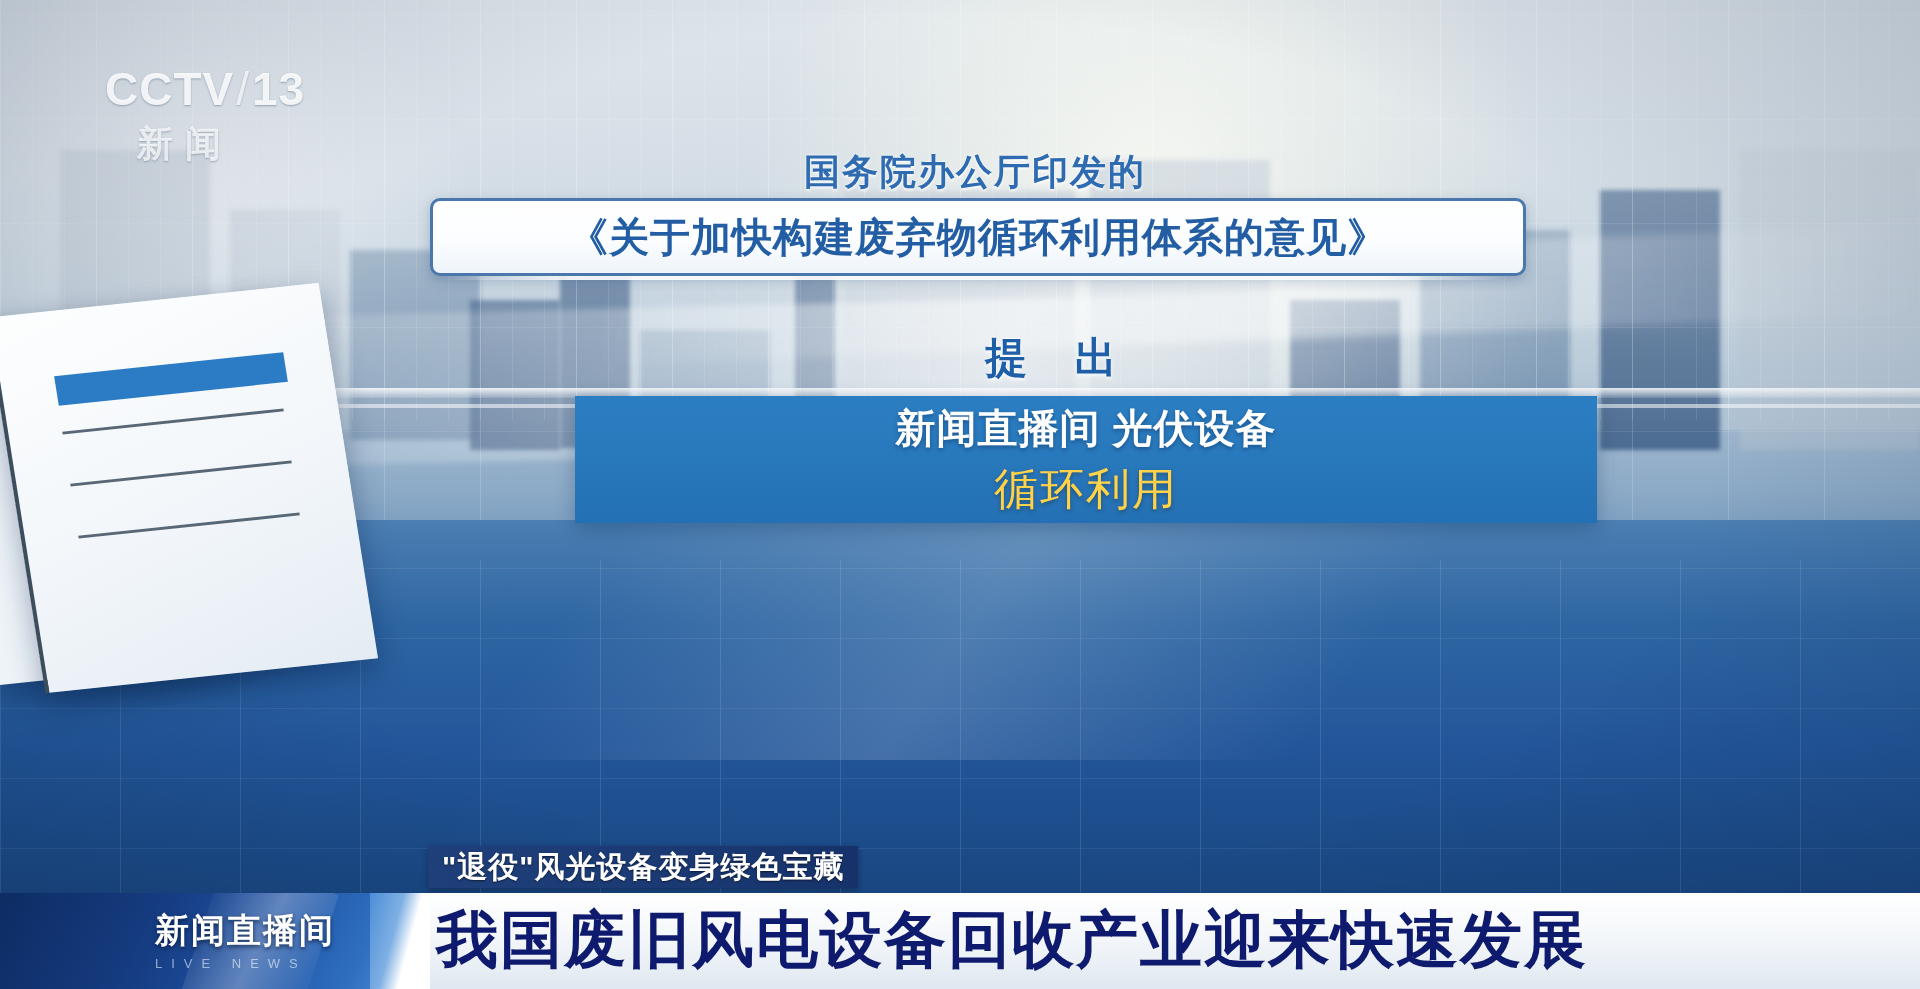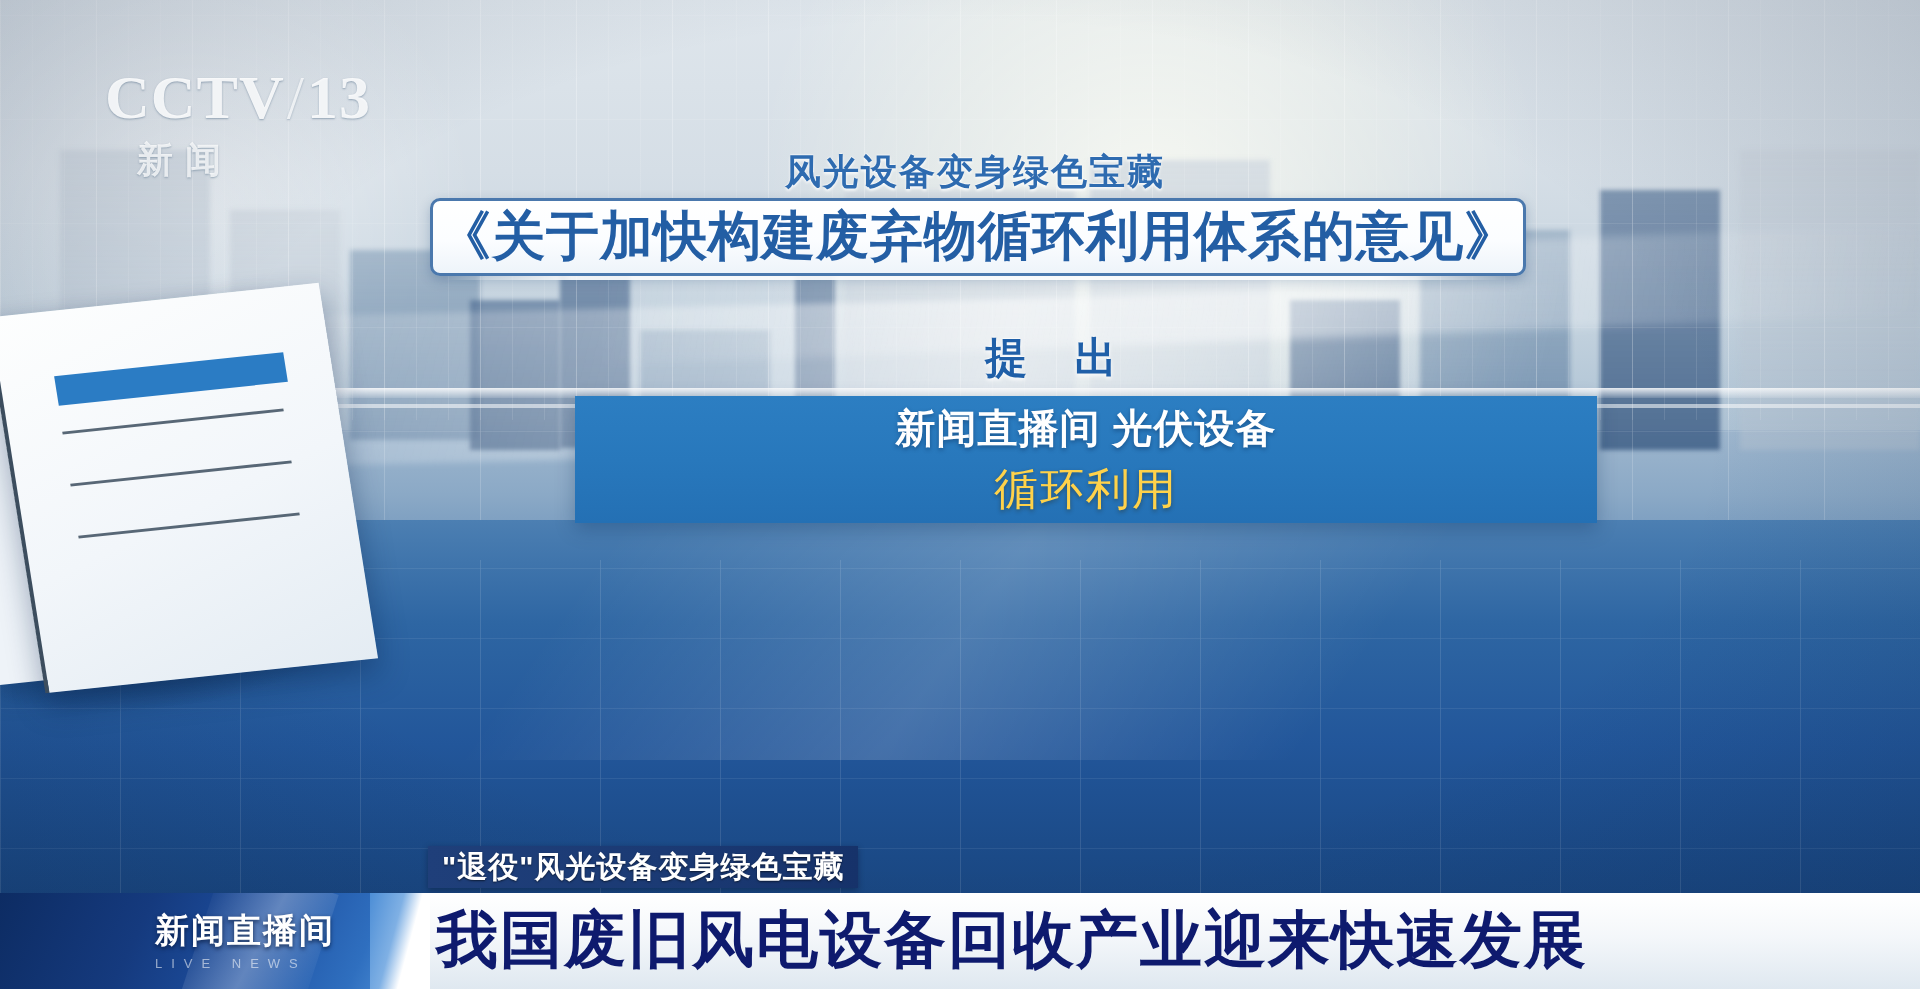--- a/index.html
+++ b/index.html
@@ -46,22 +46,22 @@
     background-image:
       repeating-linear-gradient(90deg,rgba(255,255,255,.7) 0px,rgba(255,255,255,.7) 1px,transparent 1px,transparent 120px),
       repeating-linear-gradient(0deg,rgba(255,255,255,.45) 0px,rgba(255,255,255,.45) 1px,transparent 1px,transparent 70px);}
   .floorSheen{position:absolute;left:0;top:520px;width:1920px;height:240px;
     background:linear-gradient(125deg,rgba(255,255,255,0) 30%,rgba(255,255,255,.16) 50%,rgba(255,255,255,0) 70%);}
   .vignette{position:absolute;inset:0;pointer-events:none;
     background:radial-gradient(ellipse at 50% 45%,rgba(0,0,0,0) 55%,rgba(10,30,60,.22) 100%);}
 
   
   .logo{position:absolute;left:105px;top:66px;}
-  .logoMain{font-size:62px;font-weight:bold;letter-spacing:1px;color:rgba(255,255,255,.88);
-    text-shadow:0 1px 2px rgba(90,115,140,.55);line-height:1;font-family:Liberation Serif, serif;}
+  .logoMain{font-size:46px;font-weight:bold;letter-spacing:1px;color:rgba(255,255,255,.88);
+    text-shadow:0 1px 2px rgba(90,115,140,.55);line-height:1;}
   .logoMain .slash{font-weight:300;opacity:.8;margin:0 2px;}
   .logoSub{margin-top:8px;margin-left:32px;font-size:36px;font-weight:bold;letter-spacing:12px;
     color:rgba(255,255,255,.78);text-shadow:0 1px 2px rgba(90,115,140,.5);}
 
   
   .doc{position:absolute;left:-40px;top:290px;width:440px;height:420px;}
   .docBack{position:absolute;left:10px;top:20px;width:330px;height:360px;background:#eef3f8;
     transform:rotate(-9deg) skewY(3deg);box-shadow:0 10px 26px rgba(10,40,80,.35);}
   .docMain{position:absolute;left:55px;top:8px;width:330px;height:380px;
     background:linear-gradient(160deg,#fdfefe 0%,#f2f6fa 55%,#e4ecf3 100%);
@@ -76,21 +76,21 @@
   
   .kicker{position:absolute;left:0;top:0;width:100%;text-align:center;
     font-size:36px;font-weight:bold;color:#2e6bb0;letter-spacing:2px;
     text-shadow:0 2px 3px rgba(255,255,255,.85),0 -1px 1px rgba(255,255,255,.6);}
   .policyBlock{position:absolute;left:430px;top:148px;width:1090px;}
   .titleBox{position:absolute;left:0;top:50px;width:1090px;height:72px;
     background:linear-gradient(180deg,#ffffff 0%,#fbfdff 55%,#eef4fa 100%);
     border:3px solid #4a78ad;border-radius:10px;
     box-shadow:0 4px 12px rgba(20,60,110,.25);
     display:flex;align-items:center;justify-content:center;}
-  .titleBox span{font-size:53px;font-weight:bold;color:#235ea4;letter-spacing:1px;white-space:nowrap;}
+  .titleBox span{font-size:40px;font-weight:bold;color:#235ea4;letter-spacing:1px;white-space:nowrap;}
   .titleUnderline{position:absolute;left:14px;top:128px;width:1062px;height:4px;
     background:linear-gradient(90deg,rgba(255,255,255,0),#ffffff 12%,#ffffff 88%,rgba(255,255,255,0));opacity:.9;}
 
   
   .proposes{position:absolute;left:700px;top:330px;width:720px;text-align:center;
     font-size:42px;font-weight:bold;color:#1f5fa8;letter-spacing:18px;
     text-shadow:0 2px 4px rgba(255,255,255,.9),0 -1px 1px rgba(255,255,255,.7);}
 
   
   .banner{position:absolute;left:575px;top:396px;width:1022px;height:127px;
@@ -177,21 +177,21 @@
     <div class="docShadow"></div>
     <div class="docBack"></div>
     <div class="docMain"></div>
     <div class="docBlue"></div>
     <div class="docLine" style="left:102px;top:130px;width:222px;"></div>
     <div class="docLine" style="left:110px;top:182px;width:222px;"></div>
     <div class="docLine" style="left:118px;top:234px;width:222px;"></div>
   </div>
 
   <div class="policyBlock">
-    <div class="kicker">风光设备变身绿色宝藏</div>
+    <div class="kicker">国务院办公厅印发的</div>
     <div class="titleBox">
       <span>《关于加快构建废弃物循环利用体系的意见》</span>
     </div>
     <div class="titleUnderline"></div>
   </div>
 
   <div class="proposes">提 出</div>
 
   <div class="banner"></div>
   <div class="bannerInner">

